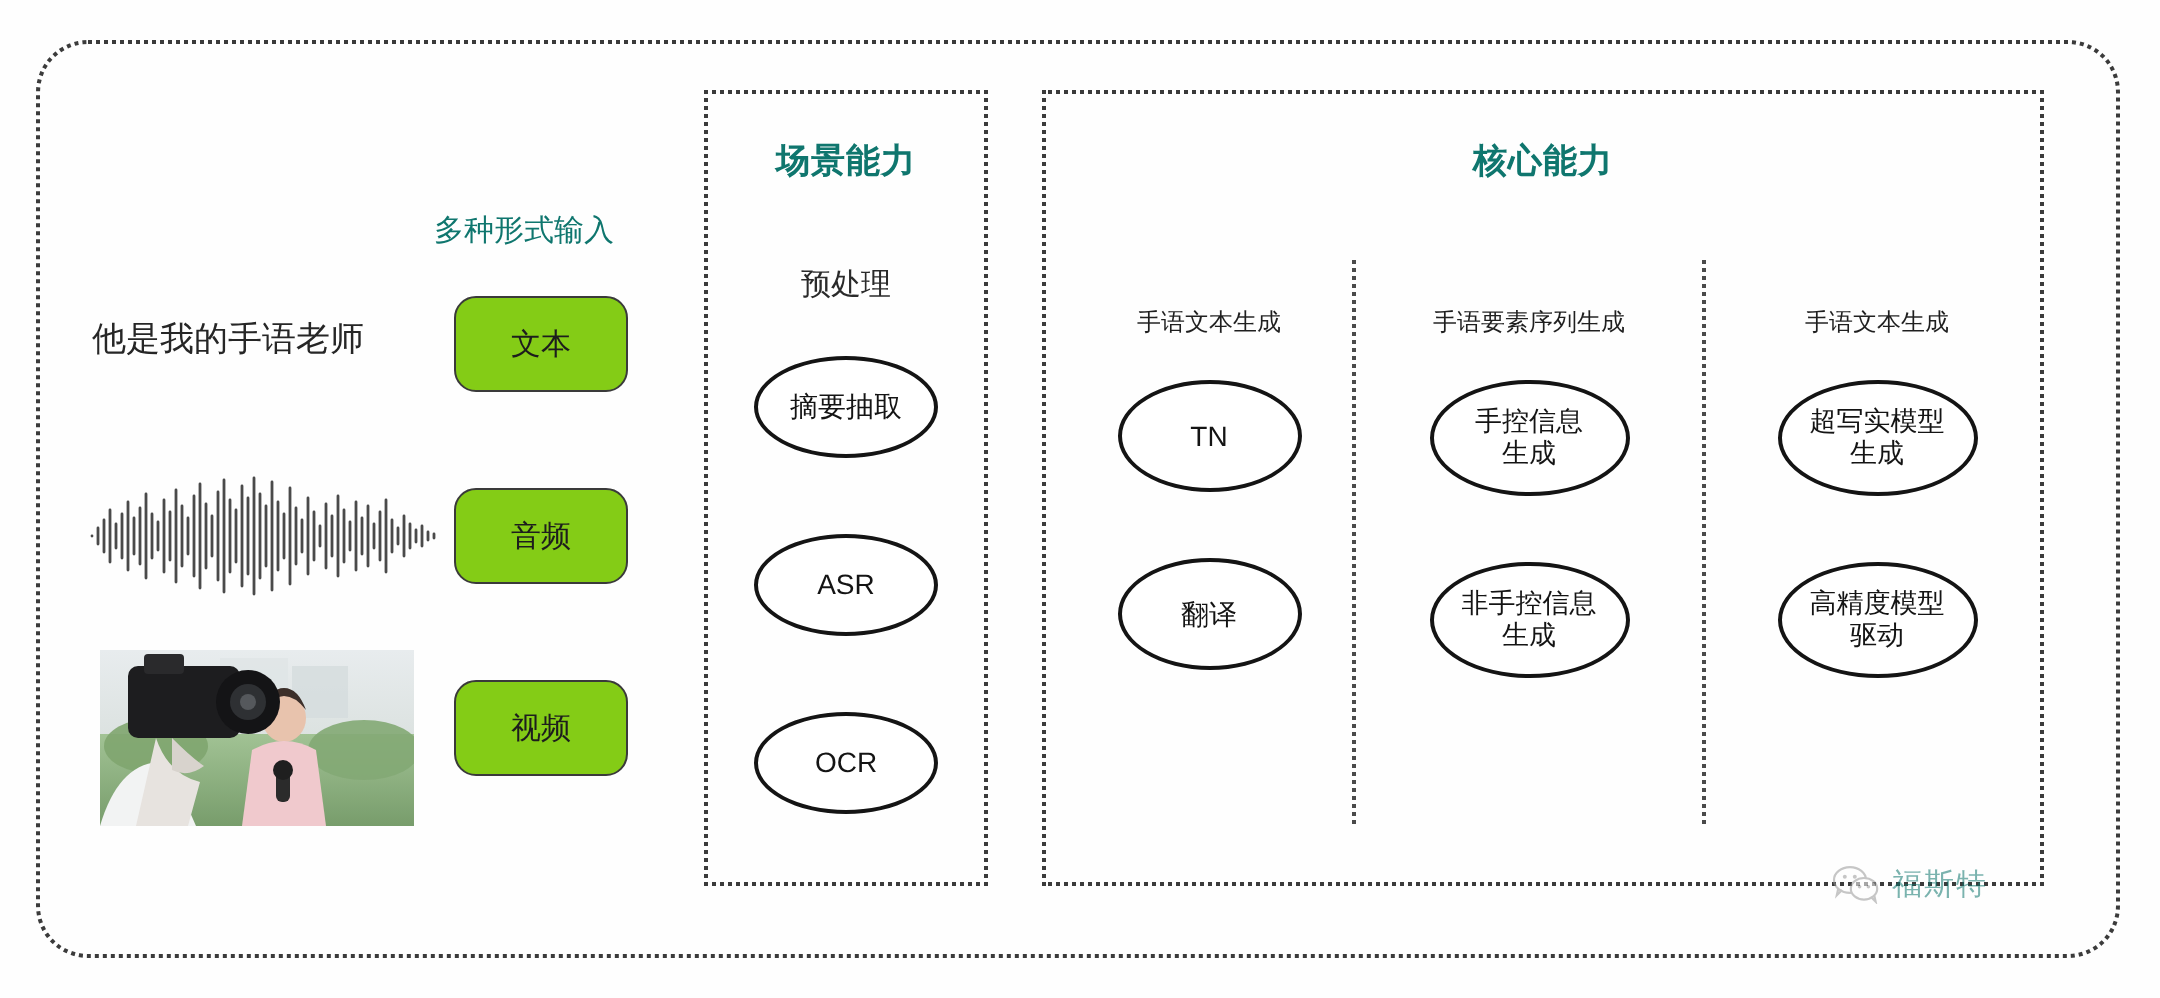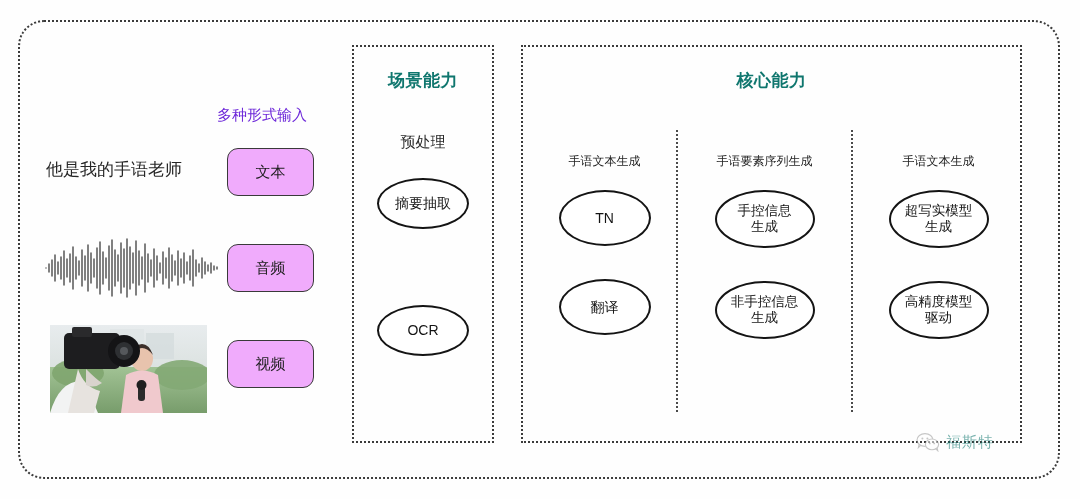--- a/index.html
+++ b/index.html
@@ -109,42 +109,42 @@
   .ellipse-core  { width: 92px; height: 56px; }
   .ellipse-core.wide { width: 100px; height: 58px; font-size: 13.5px; }
   .gap-scene { height: 38px; }
   .gap-core  { height: 33px; }
 
   
   .input-caption {
     position: absolute;
     left: 217px; top: 106px;
     font-size: 15px;
-    color: #6d28d9;
+    color: #0f766e;
     white-space: nowrap;
   }
   .sample-text {
     position: absolute;
     left: 46px; top: 158px;
     font-size: 17px;
     color: #262626;
     white-space: nowrap;
   }
   .pill {
     position: absolute;
     box-sizing: border-box;
     width: 87px; height: 48px;
     border: 1.8px solid #3a3a3a;
     border-radius: 11px;
     display: flex;
     align-items: center;
     justify-content: center;
     font-size: 15px;
     color: #1d1d1d;
-    background: #f0abfc;
+    background: #84cc16;
   }
   .pill-text  { left: 227px; top: 148px; }
   .pill-audio { left: 227px; top: 244px; }
   .pill-video { left: 227px; top: 340px; }
 
   
   .waveform {
     position: absolute;
     left: 44px; top: 237px;
     width: 175px; height: 62px;
@@ -293,20 +293,21 @@
   <div class="pill pill-audio">音频</div>
   <div class="pill pill-video">视频</div>
 
   <div class="panel panel-scene">
     <div class="panel-title">场景能力</div>
     <div class="panel-sub">预处理</div>
 
     <div style="position:absolute; left:0; right:0; top:131px;">
       <div class="ellipse ellipse-scene">摘要抽取</div>
       <div class="gap-scene"></div>
+      <div class="ellipse ellipse-scene">ASR</div>
       <div class="gap-scene"></div>
       <div class="ellipse ellipse-scene">OCR</div>
     </div>
   </div>
 
   <div class="panel panel-core">
     <div class="panel-title">核心能力</div>
 
     <div class="divider divider-1"></div>
     <div class="divider divider-2"></div>

